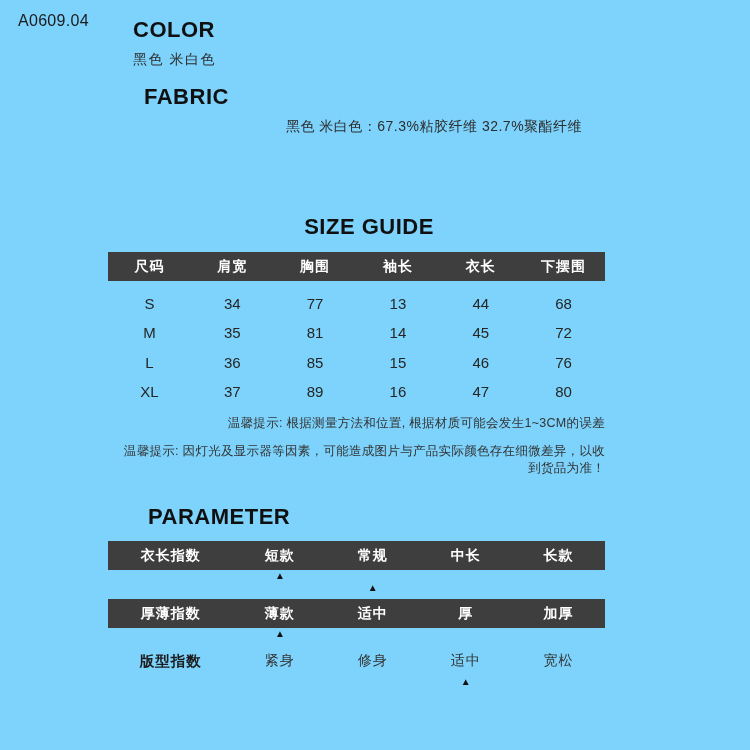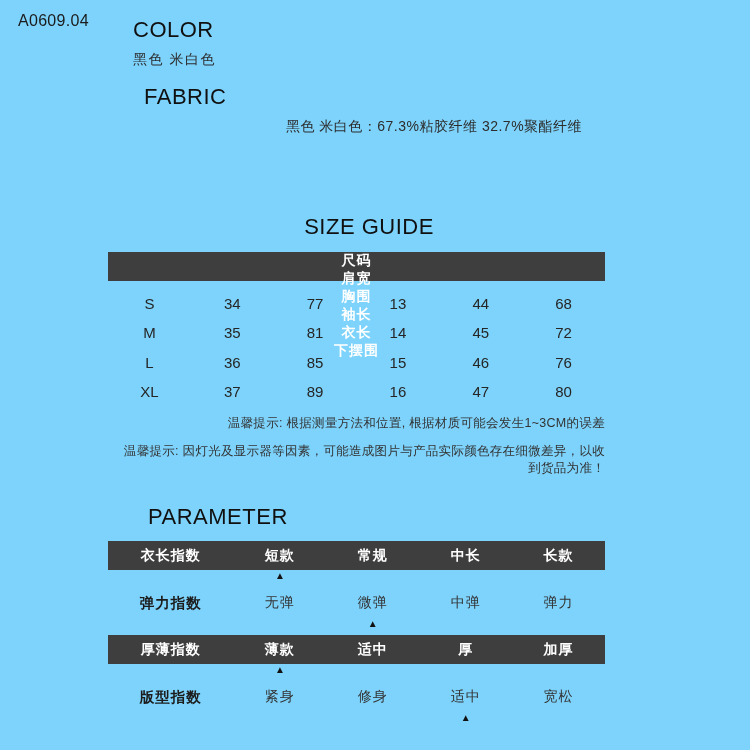--- a/index.html
+++ b/index.html
@@ -11,39 +11,39 @@
     color: #222;
   }
   .page { position: relative; width: 750px; height: 750px; background: #7dd3fc; overflow: hidden; }
 
   .product-code {
     position: absolute; left: 18px; top: 12px;
     font-size: 16px; letter-spacing: 0.3px; color: #1b1b1b;
   }
 
   .sec-title {
-    margin: 0; font-size: 22px; font-weight: 400;
+    margin: 0; font-size: 22px; font-weight: 700;
     letter-spacing: 0.5px; color: #101010; line-height: 1.15;
   }
   .cn { font-size: 14px; color: #2d2d2d; }
 
   .color-sec  { position: absolute; left: 133px; top: 17px; }
   .color-sec .cn { margin: 9px 0 0; letter-spacing: 1.5px; }
   .fabric-sec { position: absolute; left: 144px; top: 84px; width: 580px; }
   .fabric-sec .cn { margin: 9px 0 0; letter-spacing: 0.5px; text-align: center; }
 
   .size-sec { position: absolute; left: 108px; top: 214px; width: 497px; }
   .size-sec .sec-title { margin-left: 25px; text-align: center; }
 
   .bar {
     display: flex; align-items: center;
     background: var(--bar-bg, #3e3e3e); color: var(--bar-fg, #ffffff);
     height: 29px; font-size: 14px; font-weight: 700; letter-spacing: 1px;
   }
-  .size-bar { margin-top: 13px; flex-direction: column; }
+  .size-bar { margin-top: 13px; }
   .cell { flex: 1; text-align: center; }
 
   .size-body { margin-top: 7px; }
   .trow { display: flex; align-items: center; height: 29.5px; font-size: 15px; color: #252525; }
 
   .note { margin: 0; font-size: 12.5px; color: #333; letter-spacing: 0.3px; text-align: right; }
   .note-1 { margin: 9px 0 0 12px; }
   .note-2 { margin: 11px 0 0 12px; }
 
   .param-sec { position: absolute; left: 108px; top: 504px; width: 497px; }
@@ -138,27 +138,20 @@
             <div class="cell">中长</div>
             <div class="cell">长款</div>
           </div>
           <div class="marker-row">
             <div class="cell label-cell"></div>
             <div class="cell">▲</div>
             <div class="cell"></div>
             <div class="cell"></div>
             <div class="cell"></div>
           </div>
-          <div class="param-row">
-            <div class="cell label-cell">弹力指数</div>
-            <div class="cell">无弹</div>
-            <div class="cell">微弹</div>
-            <div class="cell">中弹</div>
-            <div class="cell">弹力</div>
-          </div>
           <div class="marker-row">
             <div class="cell label-cell"></div>
             <div class="cell"></div>
             <div class="cell">▲</div>
             <div class="cell"></div>
             <div class="cell"></div>
           </div>
         </div>
         <div class="param-table">
           <div class="bar param-bar">

